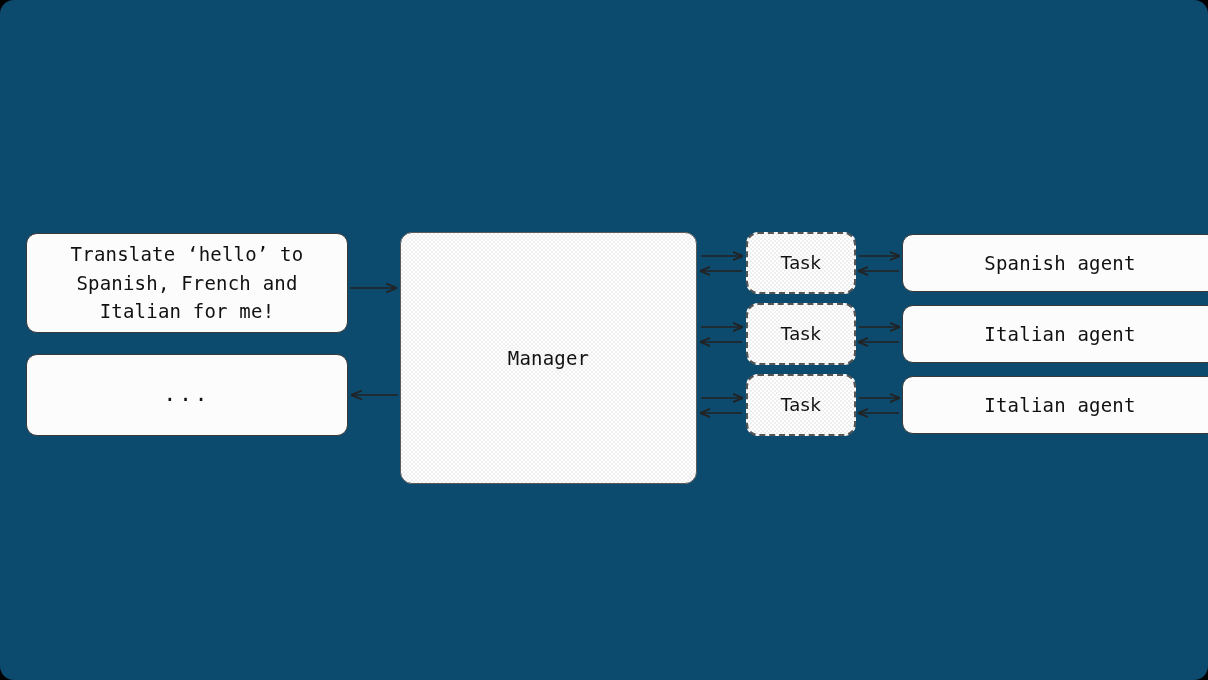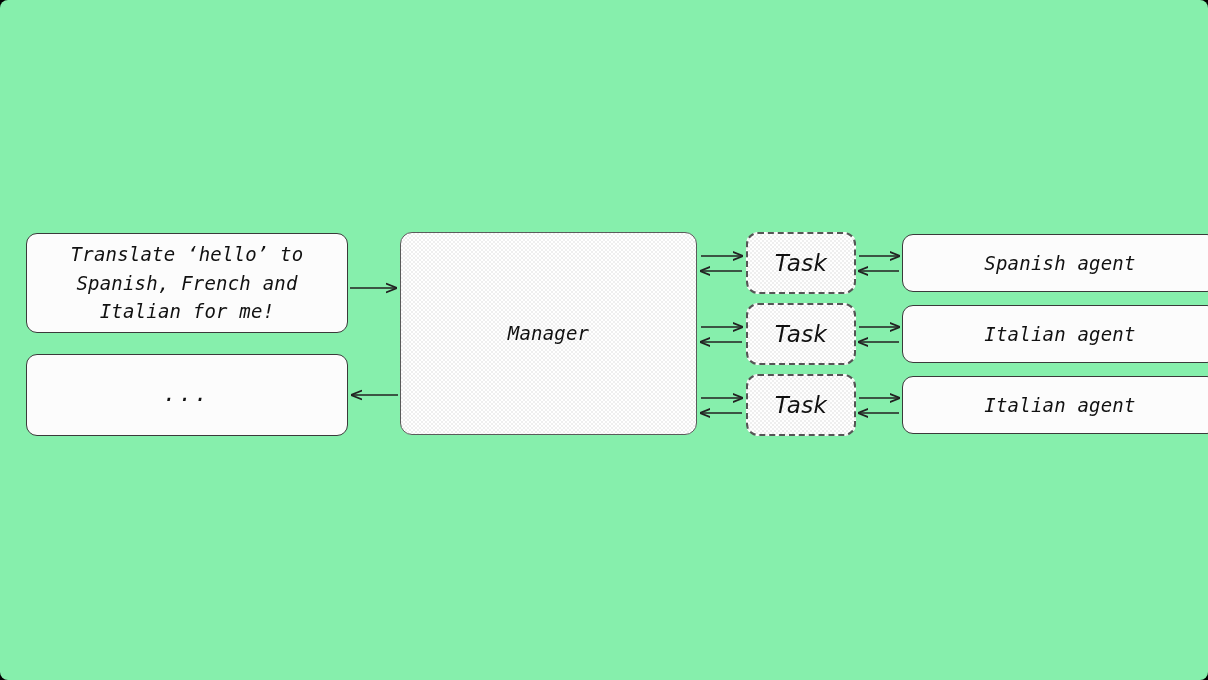--- a/index.html
+++ b/index.html
@@ -13,24 +13,23 @@
     height: 680px;
     overflow: hidden;
     font-family: "DejaVu Sans Mono", monospace;
   }
 
   
   #canvas {
     position: relative;
     width: 1208px;
     height: 680px;
-    background: #86efac;
-    border-radius: 8px;
+    background: #0c4a6e;
+    border-radius: 14px;
     overflow: hidden;
-    font-style: italic;
   }
 
   
   .node {
     position: absolute;
     box-sizing: border-box;
     display: flex;
     align-items: center;
     justify-content: center;
     text-align: center;
@@ -58,32 +57,32 @@
   
   #prompt-box {
     left: 26px;  top: 233px;  width: 322px; height: 100px;
   }
   #ellipsis-box {
     left: 26px;  top: 354px;  width: 322px; height: 82px;
     font-size: 21px;
     letter-spacing: 3px;
   }
   #manager-box {
-    left: 400px; top: 232px; width: 297px; height: 203px;
+    left: 400px; top: 232px; width: 297px; height: 252px;
     border-color: #5b5b5b;
     border-radius: 12px;
   }
 
   .task-box {
     width: 110px; height: 62px;
     left: 746px;
     border: 2px dashed #555;
     border-radius: 12px;
     font-family: "DejaVu Sans", sans-serif;
-    font-size: 23px;
+    font-size: 18px;
     letter-spacing: 0.4px;
   }
   .agent-box {
     width: 316px; height: 58px;
     left: 902px;
   }
 
   .row-1 { top: 232px; }
   .row-2 { top: 303px; }
   .row-3 { top: 374px; }

